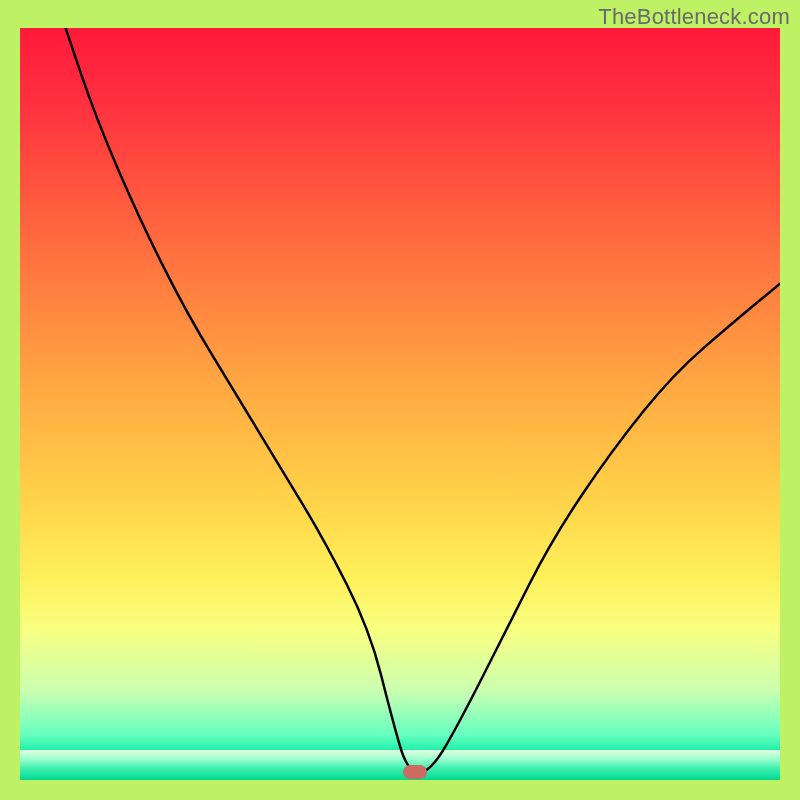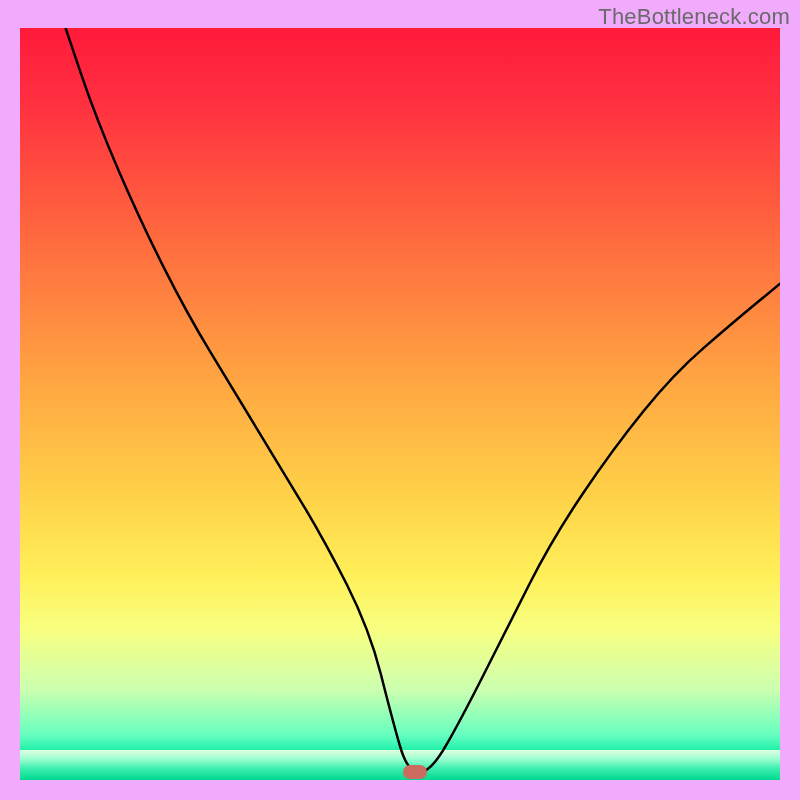--- a/index.html
+++ b/index.html
@@ -7,21 +7,21 @@
     padding: 0;
     width: 800px;
     height: 800px;
     background: #000;
     font-family: Arial, Helvetica, sans-serif;
   }
   .frame {
     position: relative;
     width: 800px;
     height: 800px;
-    background: #f0abfc;
+    background: #bef264;
   }
   .watermark {
     position: absolute;
     top: 4px;
     right: 10px;
     color: #6a6a6a;
     font-size: 22px;
     font-weight: 500;
     letter-spacing: 0.2px;
     z-index: 5;

